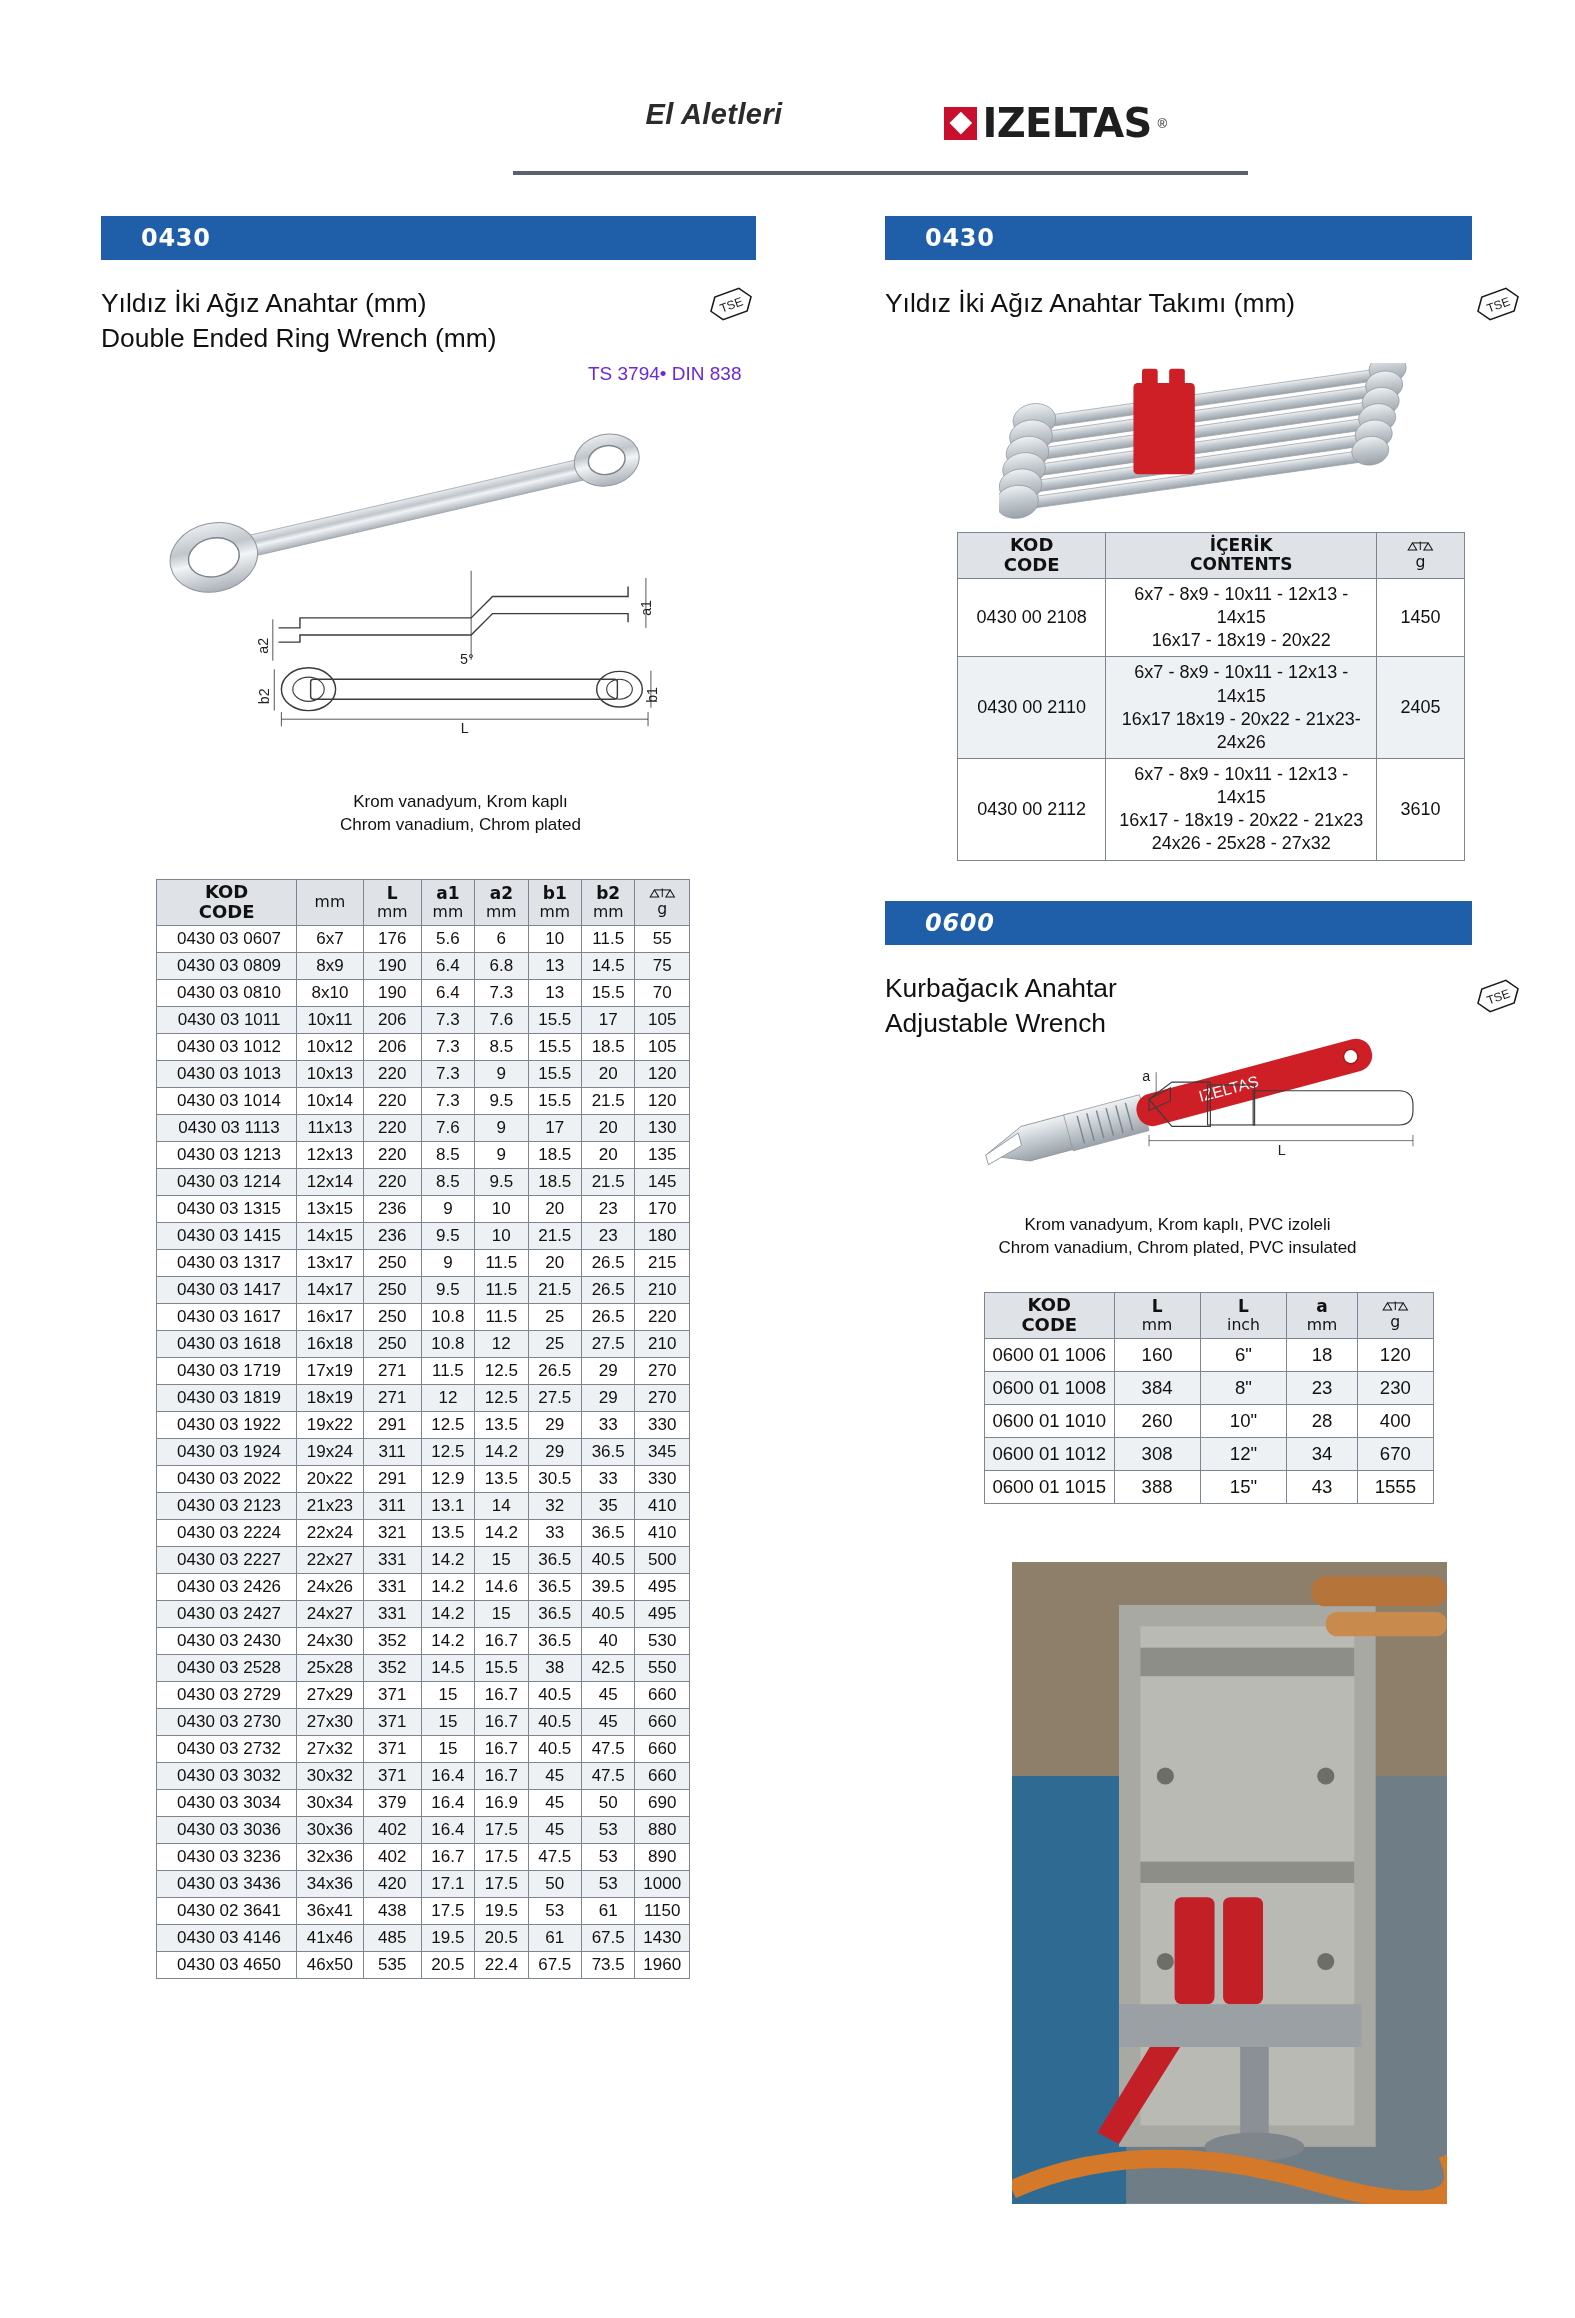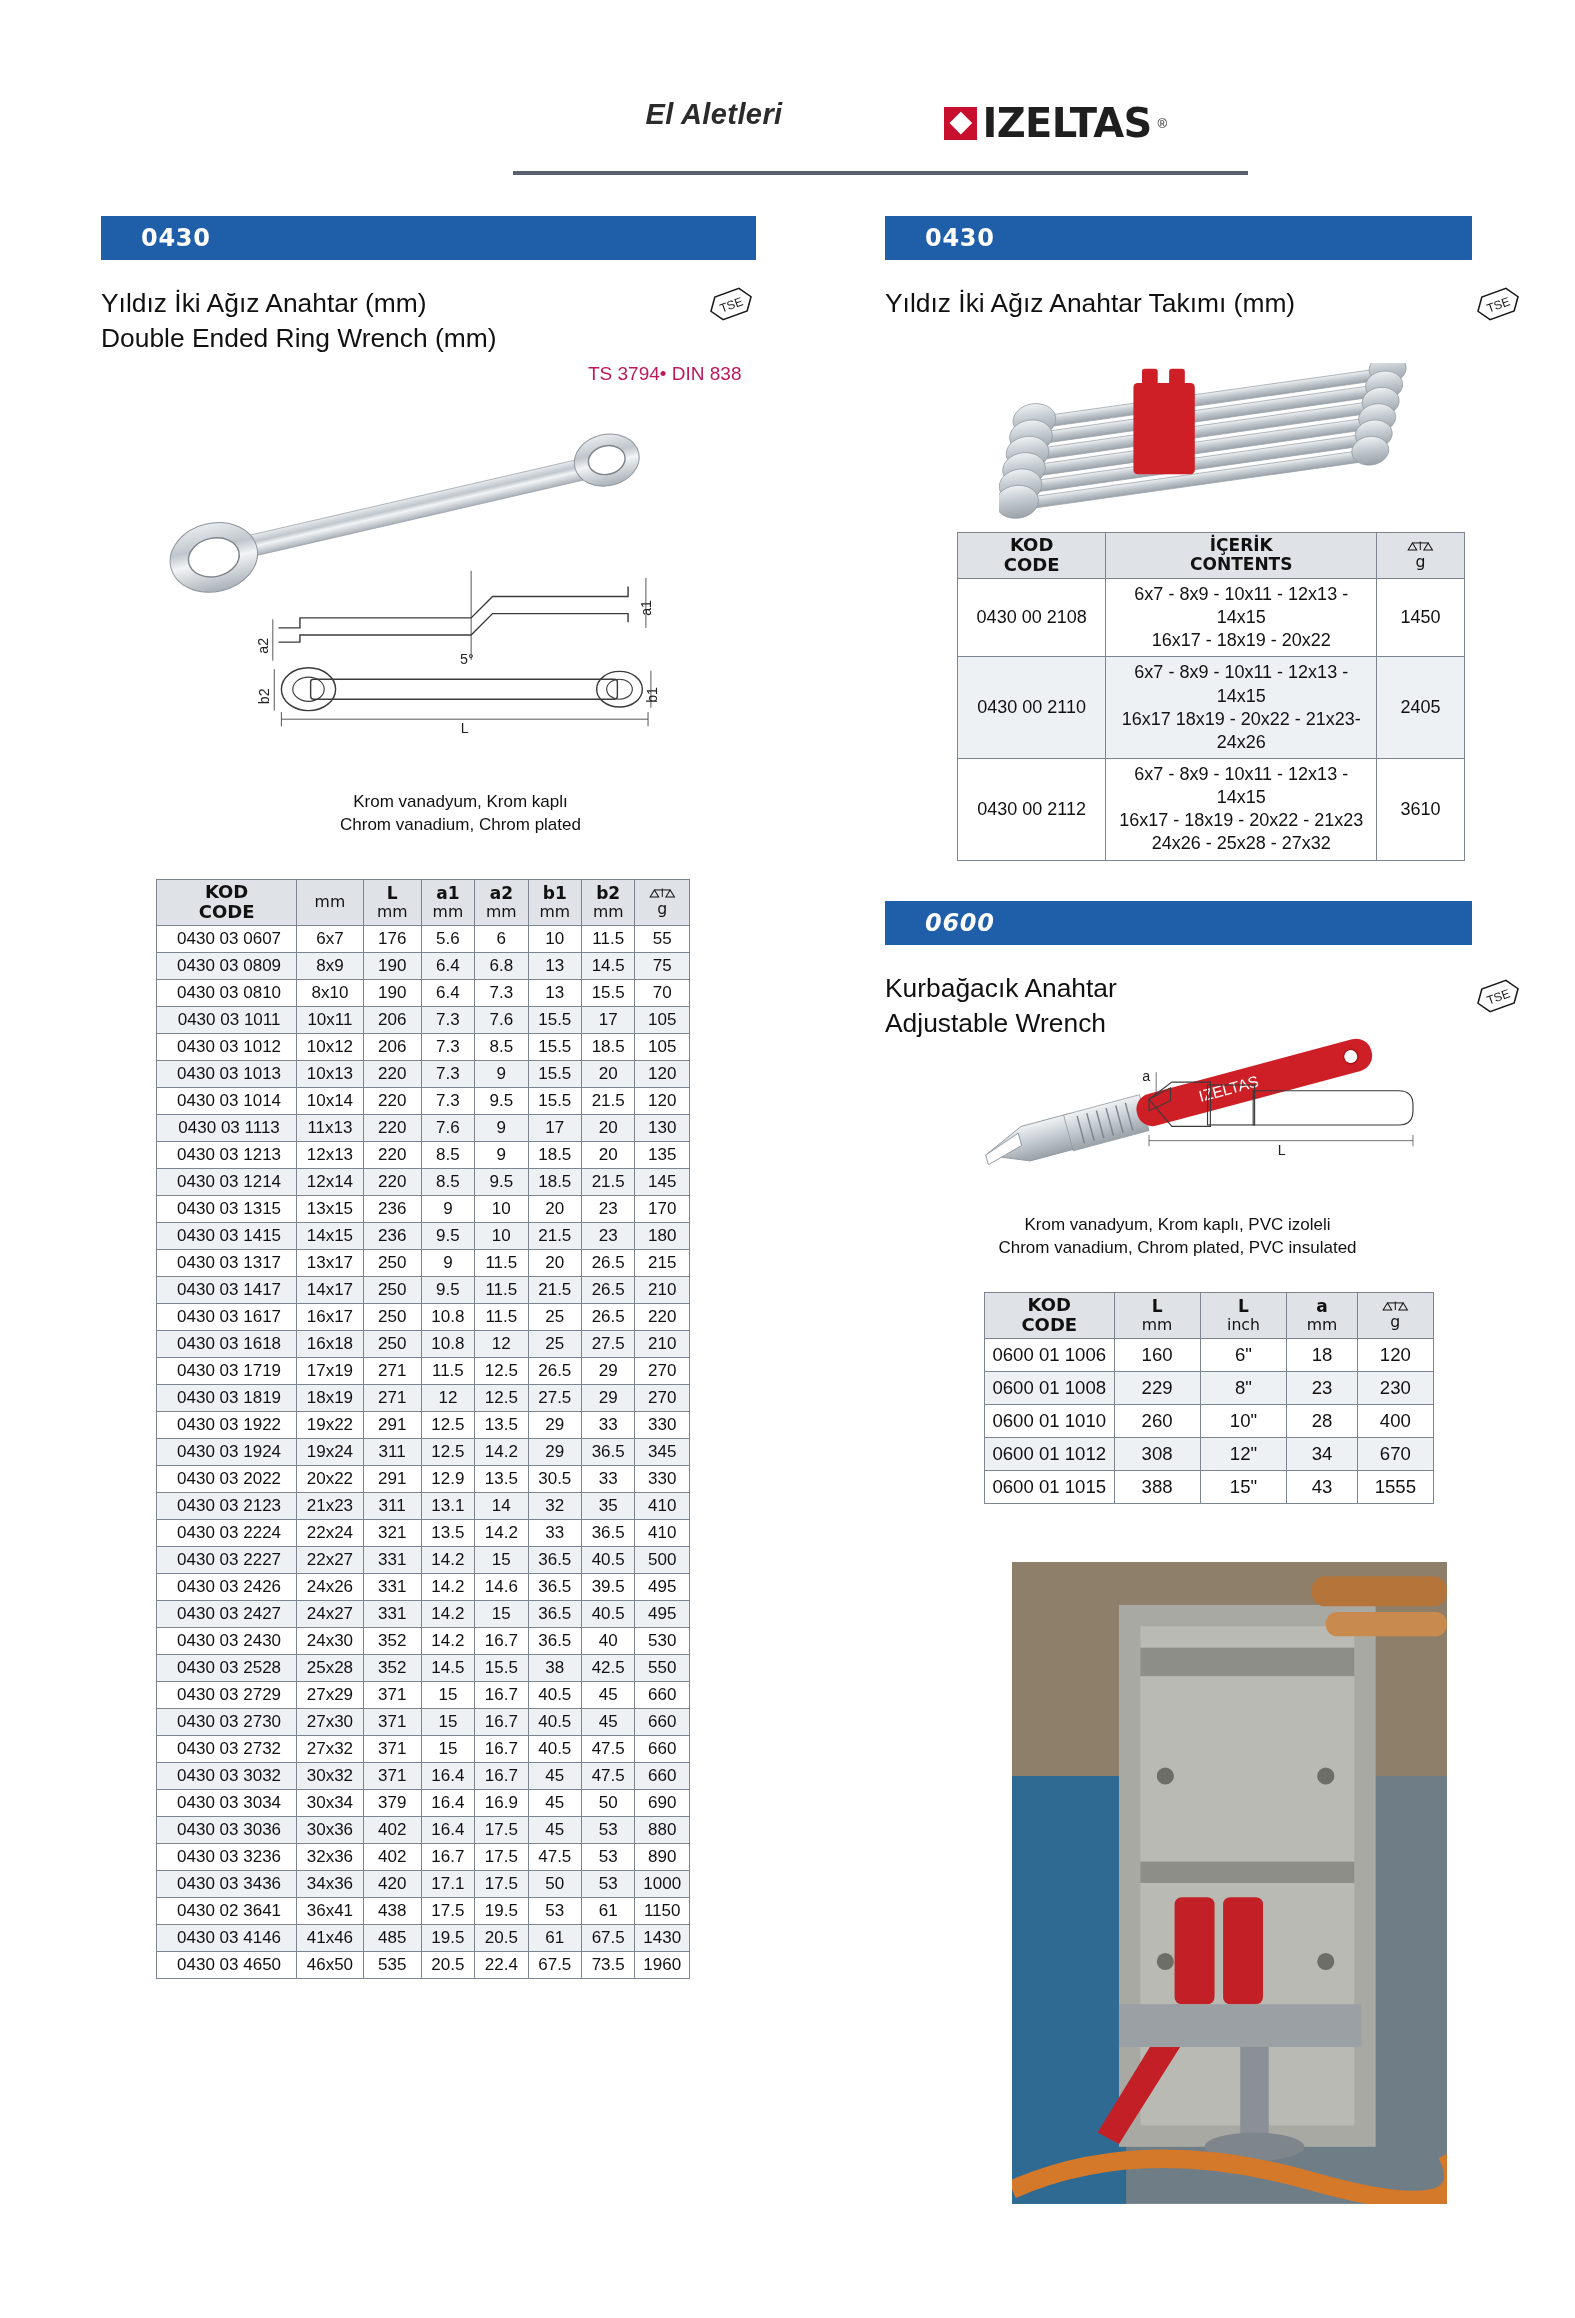--- a/index.html
+++ b/index.html
@@ -50,21 +50,21 @@
   }
   .codebar span {
     color:#ffffff; font-weight:bold; font-size:24px; letter-spacing:0.7px;
     margin-left:40px; font-family:"DejaVu Sans", sans-serif;
   }
 
   
   .sect-title { position:absolute; font-size:26.4px; line-height:1.32; color:#111; }
   .sect-title .tr { display:block; }
   .sect-title .en { display:block; }
-  .norm { position:absolute; font-size:19px; color:#be185d; }
+  .norm { position:absolute; font-size:19px; color:#6d28d9; }
 
   
   .tse {
     position:absolute; width:54px; height:33px;
   }
   .tse svg { display:block; }
 
   
   .caption { position:absolute; text-align:center; font-size:17px; line-height:1.35; color:#111; }
 
@@ -810,21 +810,21 @@
     <tbody>
         <tr>
           <td>0600 01 1006</td>
           <td>160</td>
           <td>6"</td>
           <td>18</td>
           <td>120</td>
         </tr>
         <tr>
           <td>0600 01 1008</td>
-          <td>229</td>
+          <td>384</td>
           <td>8"</td>
           <td>23</td>
           <td>230</td>
         </tr>
         <tr>
           <td>0600 01 1010</td>
           <td>260</td>
           <td>10"</td>
           <td>28</td>
           <td>400</td>

